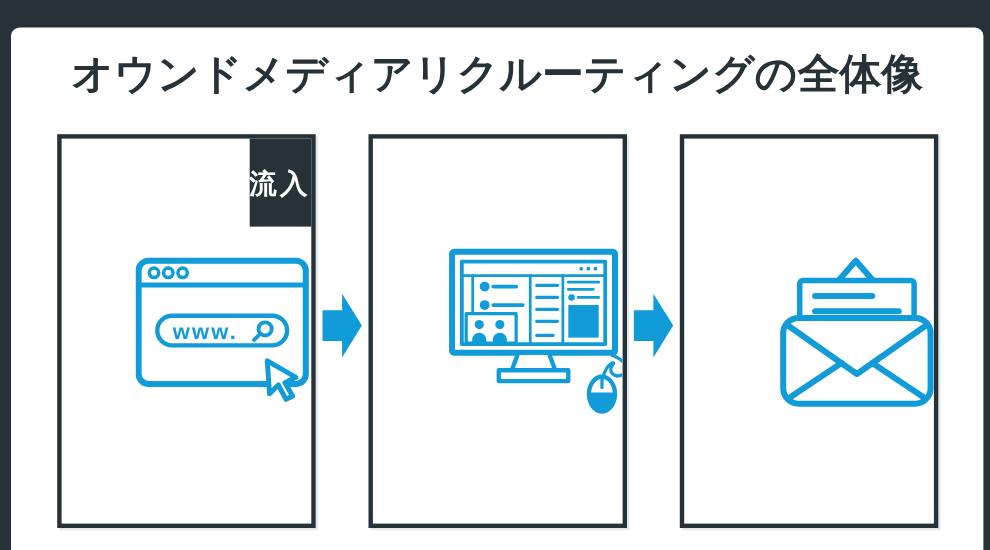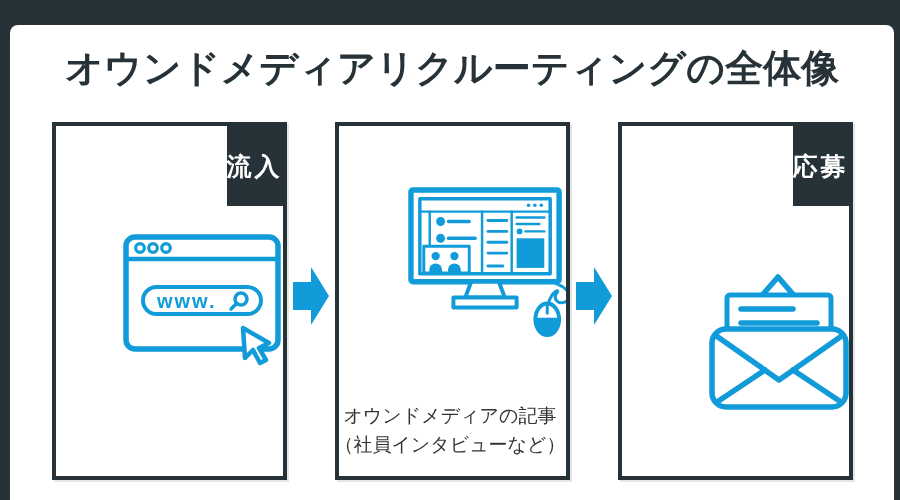--- a/index.html
+++ b/index.html
@@ -172,34 +172,29 @@
           <rect x="46" y="112" width="64" height="10" stroke-width="4" fill="#ffffff"></rect>
           <path d="M150,98 C163,103 168,112 160,116 C152,120 146,113 151,107 C154,103 146,105 142,118" stroke-width="3"></path>
           <g>
             <ellipse cx="141" cy="134" rx="12" ry="16" fill="#ffffff" stroke-width="4"></ellipse>
             <path d="M129,134 a12,16 0 0 0 24,0 z" fill="currentColor" stroke="none"></path>
             <line x1="129" y1="134" x2="153" y2="134" stroke-width="3"></line>
             <line x1="141" y1="120" x2="141" y2="128" stroke-width="3"></line>
           </g>
         </svg>
       </div>
-      <div class="caption">
-        <div>オウンドメディアの記事</div>
-        <div>（社員インタビューなど）</div>
-      </div>
     </div>
 
     <div class="arrow-cell">
       <svg width="36" height="58" viewBox="0 0 36 58">
         <polygon points="0,15 18,15 18,0 36,29 18,58 18,43 0,43" fill="currentColor"></polygon>
       </svg>
     </div>
 
     <div class="step-box">
-      <div class="step-header">応募</div>
       <div class="icon-zone">
         <svg width="140" height="140" viewBox="0 0 140 140" fill="none" stroke="currentColor" stroke-width="5.5" stroke-linecap="round" stroke-linejoin="round">
           <path d="M22,60 L69,6 L116,60"></path>
           <g>
             <rect x="18" y="24" width="104" height="52" rx="3" fill="#ffffff" stroke-width="5"></rect>
             <line x1="32" y1="38" x2="84" y2="38"></line>
             <line x1="32" y1="52" x2="108" y2="52"></line>
           </g>
           <rect x="3" y="58" width="134" height="78" rx="14" fill="#ffffff"></rect>
           <path d="M6,64 L70,109 L134,64"></path>

